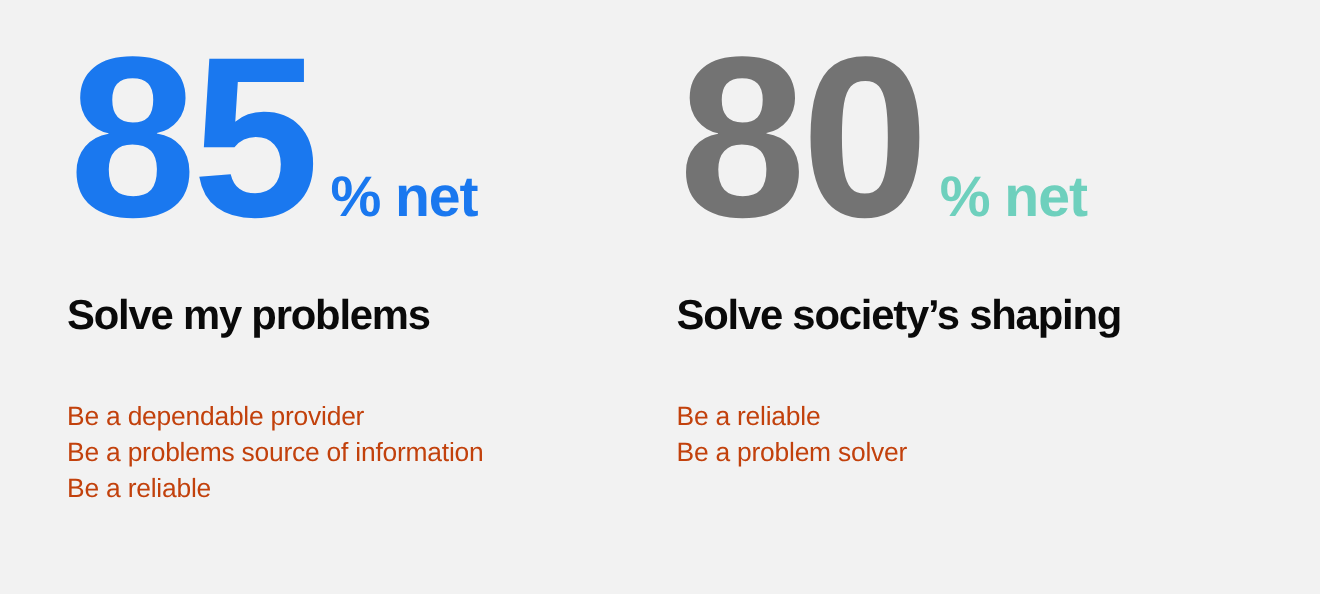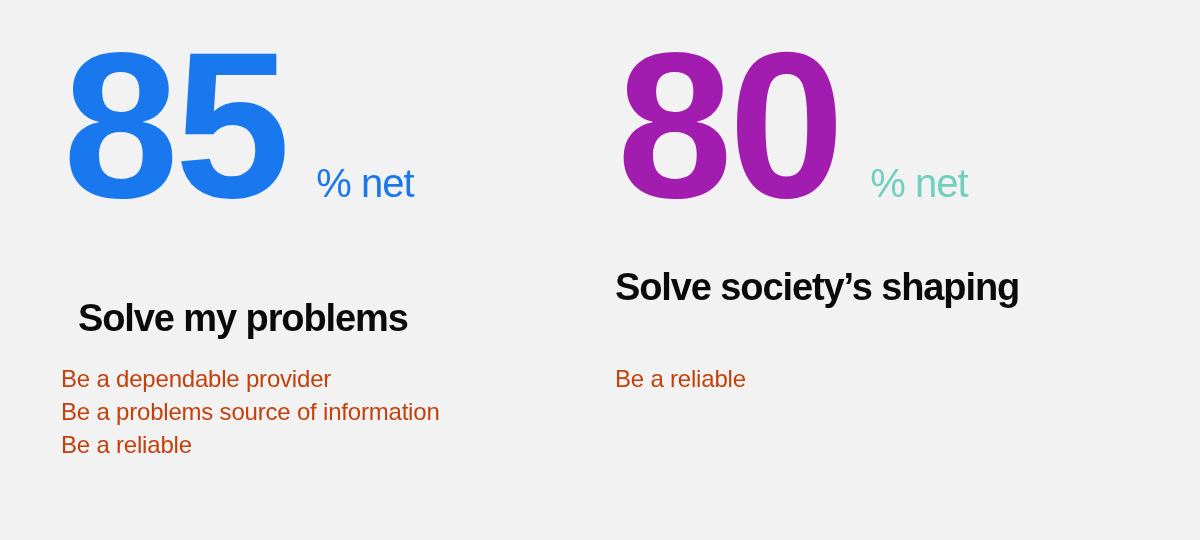--- a/index.html
+++ b/index.html
@@ -60,44 +60,44 @@
     font-family: "Liberation Sans", sans-serif;
     font-weight: bold;
     font-size: 208px;
     line-height: 175px;
     letter-spacing: -4px;
     display: inline-block;
   }
 
   .stat-suffix {
     font-family: "Liberation Sans", sans-serif;
-    font-weight: normal;
-    font-size: 40px;
+    font-weight: bold;
+    font-size: 52px;
     line-height: 58px;
     letter-spacing: -1px;
-    margin-left: 30px;
+    margin-left: 14px;
     display: inline-block;
   }
 
   .accent-blue  { color: #1a78ef; }
   .accent-green { color: #6ed0bd; }
 
   
   .col-heading {
     position: absolute;
     top: 266px;
     font-family: "Liberation Sans", sans-serif;
     font-weight: bold;
     font-size: 38px;
     line-height: 42px;
     letter-spacing: -1.1px;
     color: #0a0a0a;
     white-space: nowrap;
   }
-  .col-1 .col-heading { left: 78px; margin-top: 31px; }
+  .col-1 .col-heading { left: 61px; }
   .col-2 .col-heading { left: 30px; }
 
   
   .col-list {
     position: absolute;
     top: 362px;
     margin: 0;
     padding: 0;
     list-style: none;
   }
@@ -133,26 +133,27 @@
         <li>Be a dependable provider</li>
         <li>Be a problems source of information</li>
         <li>Be a reliable</li>
       </ul>
 
     </div>
 
     <div class="col col-2">
 
       <div class="stat-line">
-        <span class="stat-number accent-green" style="color: #a21caf;">80</span>
+        <span class="stat-number accent-green" style="color: #737373;">80</span>
         <span class="stat-suffix accent-green" style="color: rgb(110, 208, 189);">% net</span>
       </div>
 
       <div class="col-heading">Solve society’s shaping</div>
 
       <ul class="col-list">
         <li>Be a reliable</li>
+        <li>Be a problem solver</li>
       </ul>
 
     </div>
 
   </div>
 </div>
 
 </body></html>

